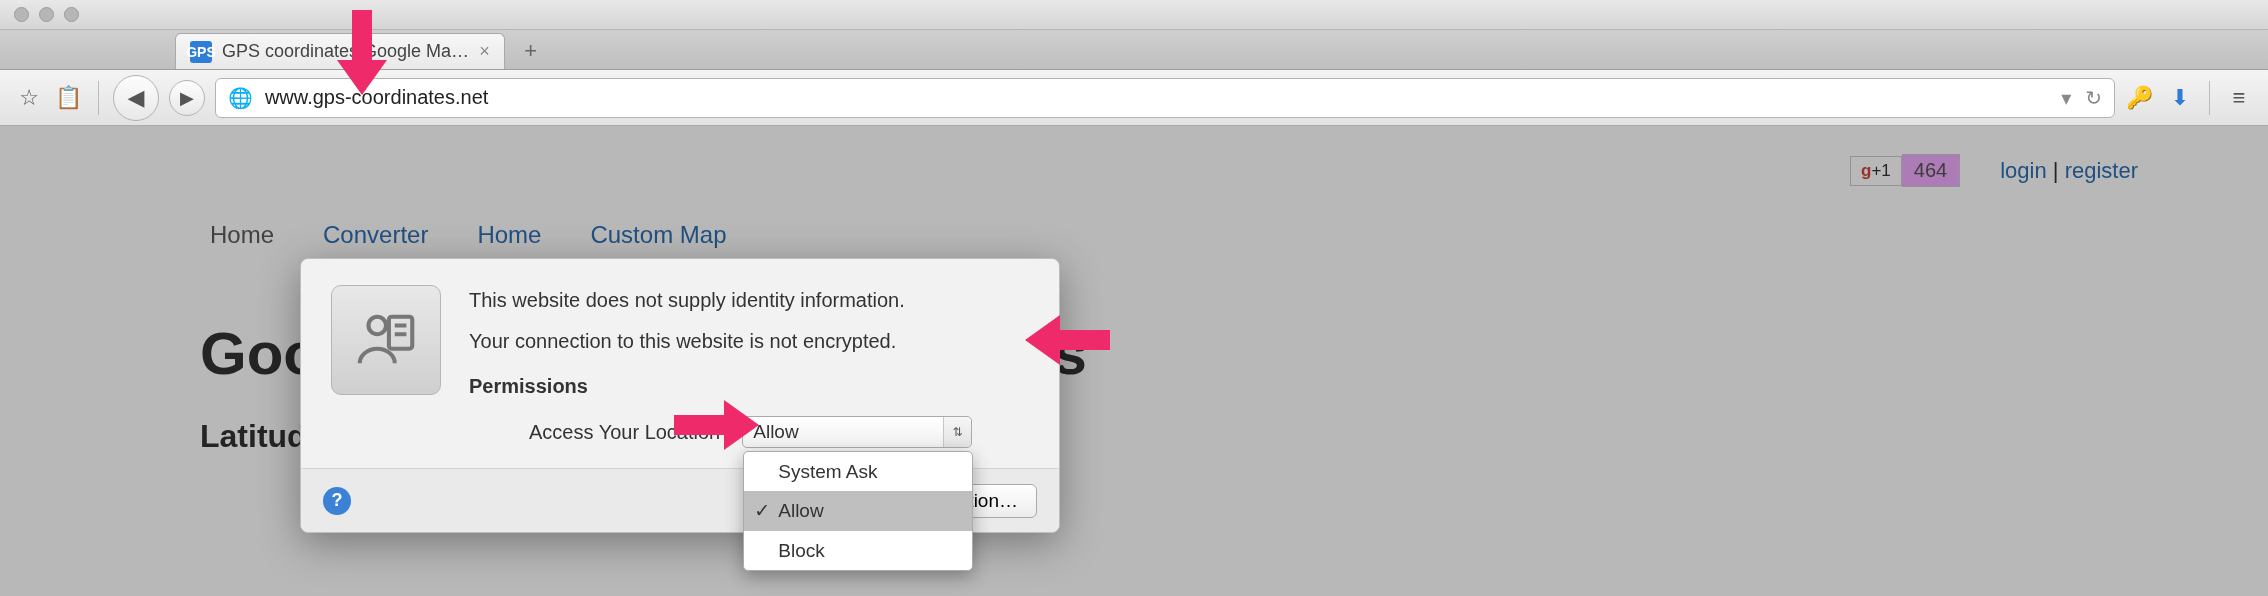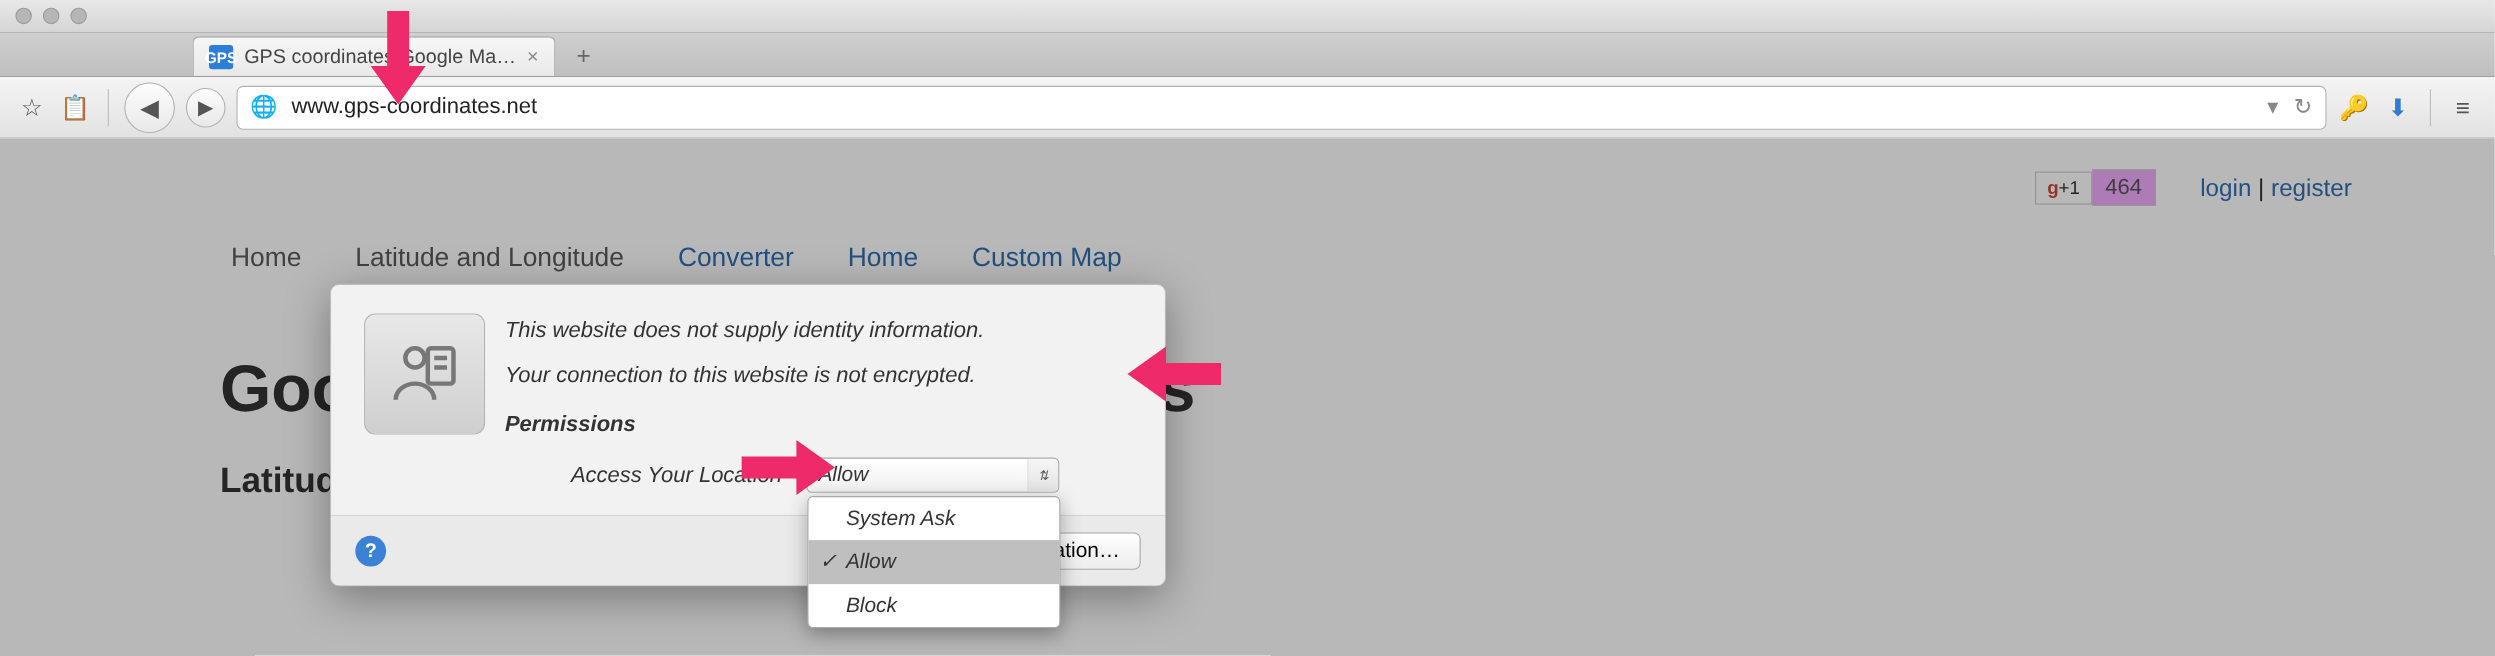--- a/index.html
+++ b/index.html
@@ -38,21 +38,21 @@
   .gplus .cnt { border:1px solid #ccc; border-left:none; background:#f0abfc; padding:4px 12px; font-size:20px; color:#555;}
   .auth a { color:#2f6fb3; text-decoration:none;}
 
   .menu { display:flex; gap:49px; font-size:24px; color:#5b5b5b; margin-top:65px; margin-left:10px;}
   .menu a { color:#2f6fb3; text-decoration:none;}
   .h1 { font-size:60px; font-weight:700; color:#333; margin-top:70px;}
   .h2 { font-size:32px; font-weight:700; color:#333; margin-top:30px;}
 
   
   .popover { position:absolute; left:300px; top:132px; width:760px; background:#f2f2f2; border:1px solid #bdbdbd; border-radius:8px; box-shadow:0 10px 40px rgba(0,0,0,0.35); z-index:50;}
-  .pop-top { display:flex; padding:26px 30px 20px 30px; gap:18px;font-style:italic;}
+  .pop-top { display:flex; padding:26px 30px 20px 30px; gap:28px;}
   .pop-icon { width:110px; height:110px; background:linear-gradient(#e8e8e8,#cfcfcf); border:1px solid #b5b5b5; border-radius:10px; display:flex; align-items:center; justify-content:center; font-size:56px; color:#777;}
   .pop-text { font-size:20px; color:#333; line-height:1.55;}
   .pop-text .perm { font-weight:700; margin-top:14px;}
   .perm-row { display:flex; align-items:center; gap:22px; margin-top:14px; margin-left:60px;}
   .select { width:230px; height:32px; border:1px solid #aaa; border-radius:5px; background:linear-gradient(#fff,#f0f0f0); display:flex; align-items:center; padding:15px 10px; font-size:19px; position:relative;}
   .select .chev { position:absolute; right:0; top:0; width:28px; height:100%; border-left:1px solid #c6c6c6; background:linear-gradient(#f6f6f6,#e3e3e3); border-radius:0 5px 5px 0; display:flex; align-items:center; justify-content:center; font-size:12px; color:#555;}
   .dropdown { position:absolute; left:0; top:34px; width:230px; background:#fff; border:1px solid #aaa; border-radius:5px; box-shadow:0 6px 18px rgba(0,0,0,0.3); z-index:60;}
   .dropdown div { padding:5px 14px 5px 34px; font-size:19px; position:relative;}
   .dropdown .sel { background:#bfbfbf;}
   .dropdown .sel::before { content:"✓"; position:absolute; left:10px;}
@@ -110,21 +110,20 @@
         <span class="btn"><span class="r">g</span><span>+1</span></span>
         <span class="cnt">464</span>
       </div>
       <div class="auth">
         <a href="#">login</a><span> | </span><a href="#">register</a>
       </div>
     </div>
 
     <div class="menu">
       <span>Home</span>
-      <span>Latitude and Longitude</span>
       <a href="#">Converter</a>
       <a href="#">Home</a>
       <a href="#">Custom Map</a>
     </div>
 
     <div class="h1">Google Maps GPS Coordinates</div>
     <div class="h2">Latitude and longitude of an address</div>
   </div>
 
   <div class="dim"></div>

